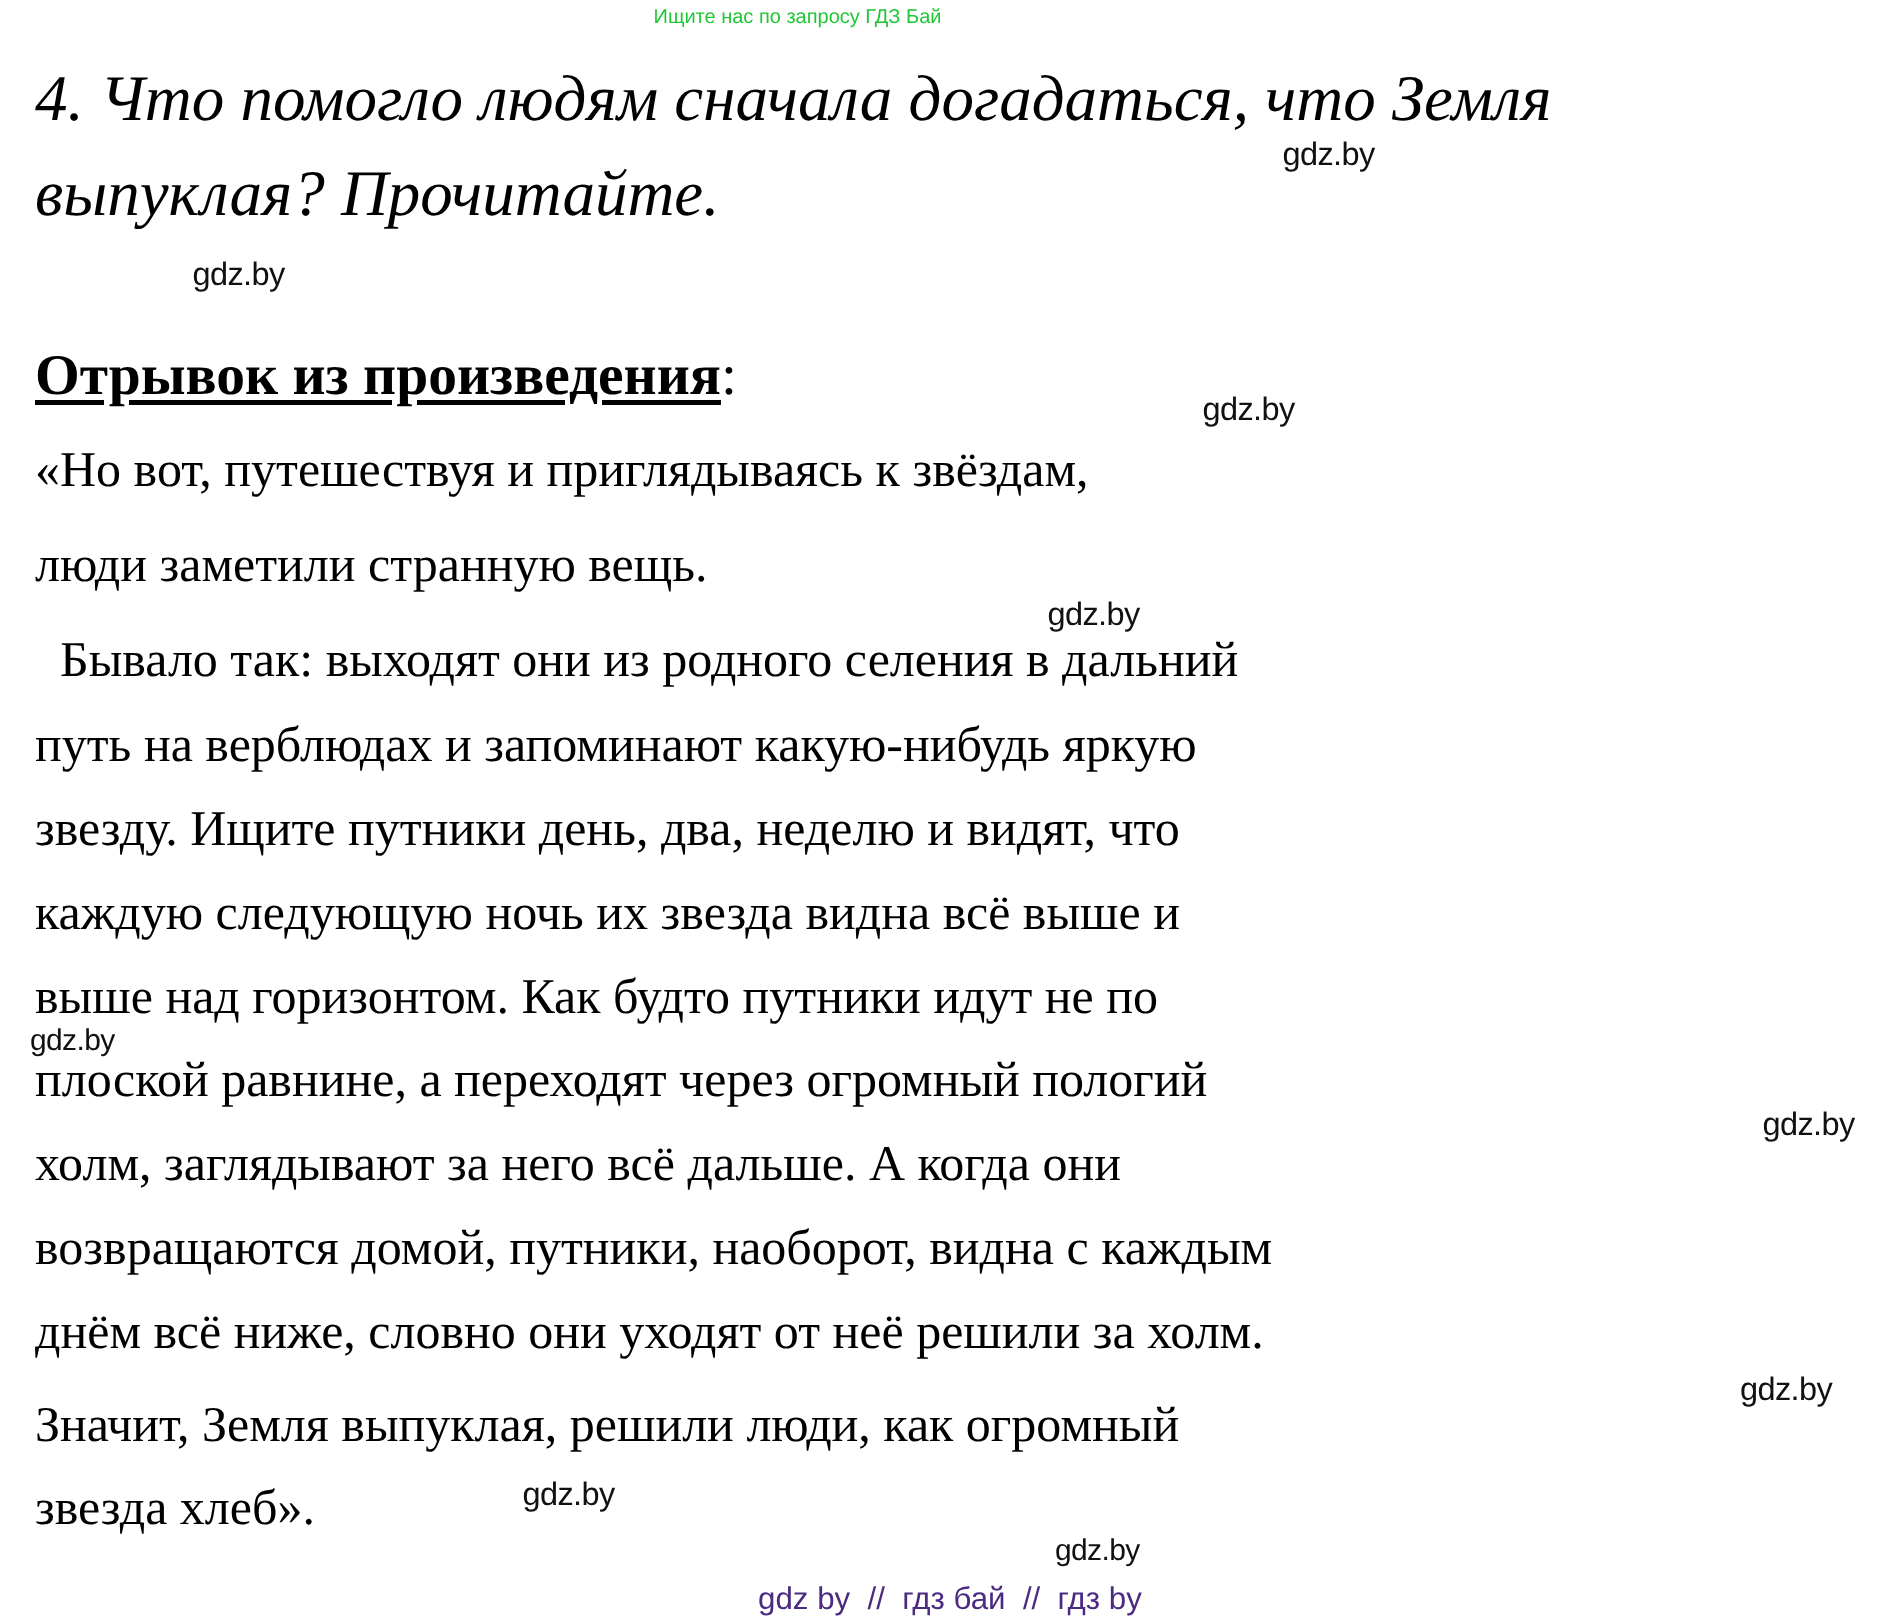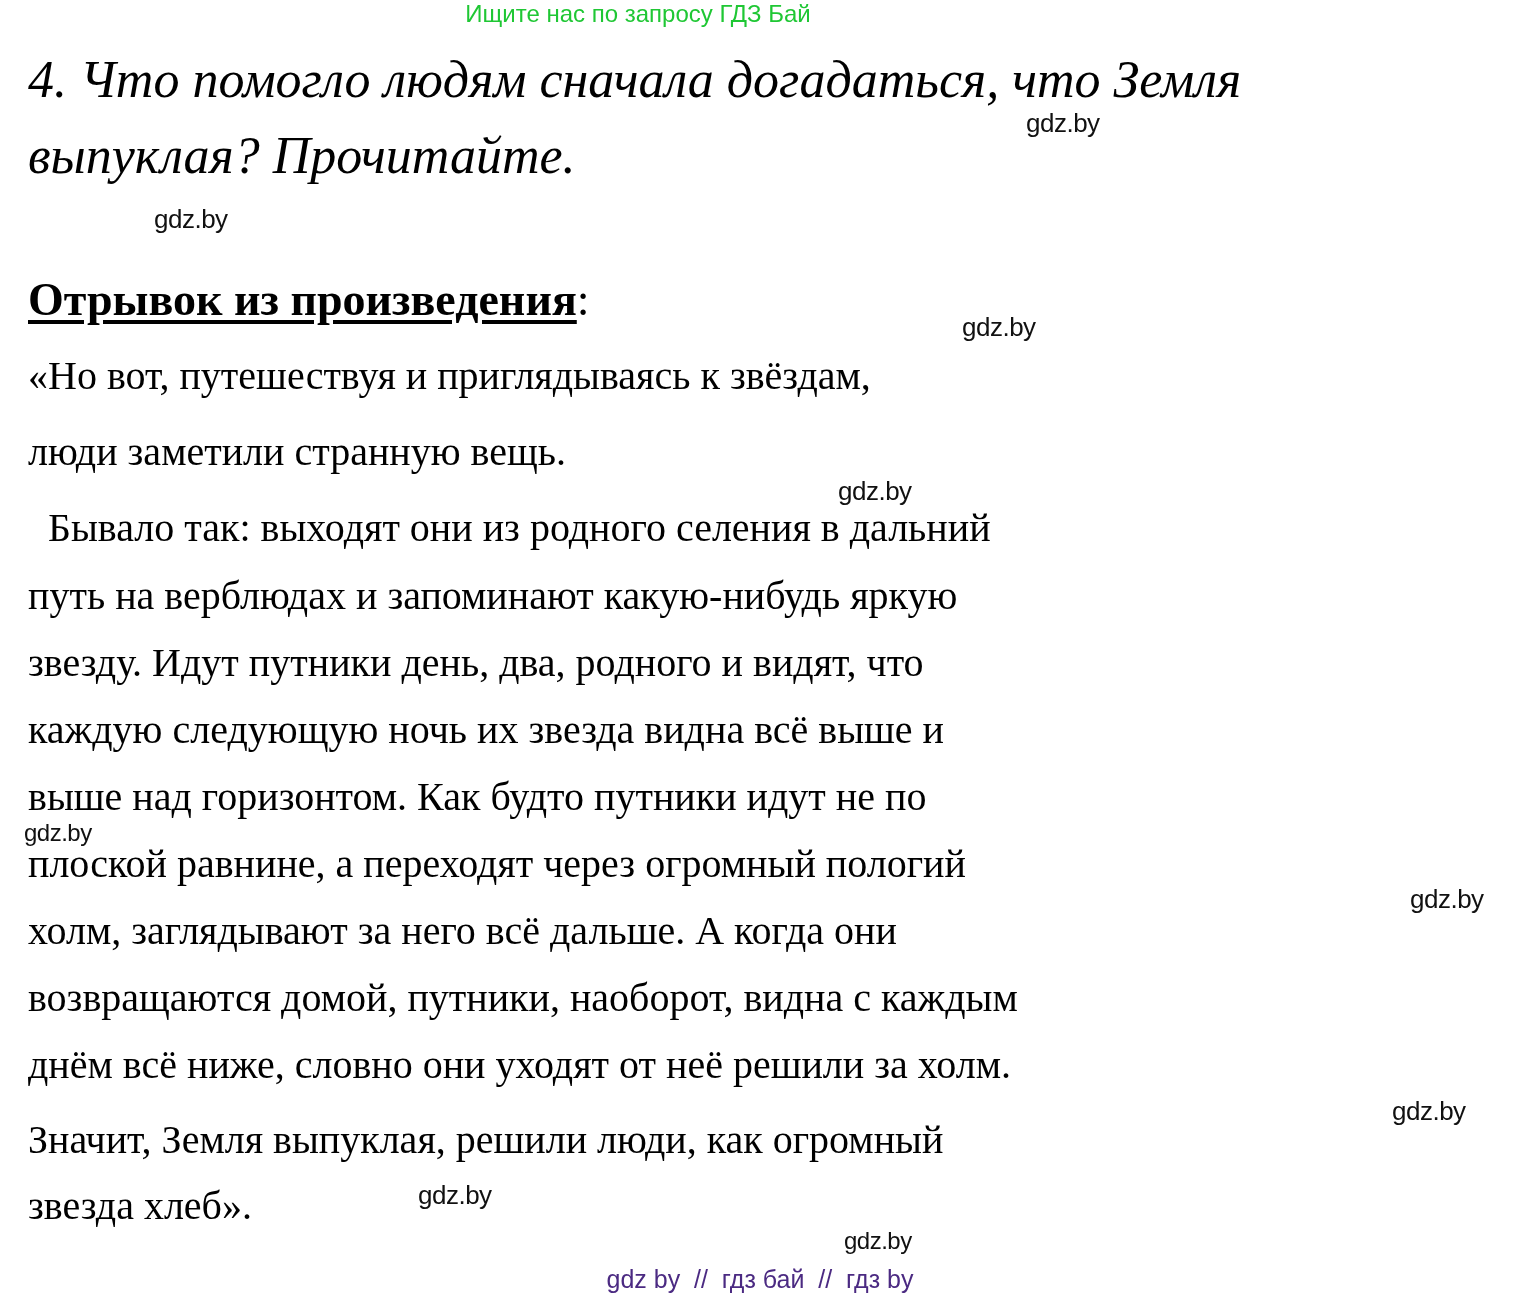--- a/index.html
+++ b/index.html
@@ -1,19 +1,19 @@
 <!DOCTYPE html>
 <html><head>
   <meta charset="utf-8">
   <style>
     html, body { margin: 0; padding: 0; background: #ffffff; }
     body { width: 1520px; height: 1298px; position: relative; overflow: hidden; }
     .top-banner {
       position: absolute; left: 0; top: 0; width: 1276px; text-align: center;
-      font-family: "Liberation Sans", sans-serif; font-size: 24px; color: #1fc734;
+      font-family: "Liberation Sans", sans-serif; font-size: 16px; color: #1fc734;
       line-height: 28px;
     }
     .heading {
       position: absolute; left: 28px; top: 42px; width: 1470px;
       font-family: "Liberation Serif", serif; font-weight: normal; font-style: italic;
       font-size: 52px; line-height: 76px; color: #000;
     }
     .section-title {
       position: absolute; left: 28px; top: 272px;
       font-family: "Liberation Serif", serif; font-size: 46px; line-height: 56px; color: #000;
@@ -46,21 +46,21 @@
 </div>
 
 <div class="section-title">
   <span class="u">Отрывок из произведения</span><span>:</span>
 </div>
 
 <div class="line" style="top:346px">«Но вот, путешествуя и приглядываясь к звёздам,</div>
 <div class="line" style="top:422px">люди заметили странную вещь.</div>
 <div class="line" style="top:498px; white-space:pre">  Бывало так: выходят они из родного селения в дальний</div>
 <div class="line" style="top:566px">путь на верблюдах и запоминают какую-нибудь яркую</div>
-<div class="line" style="top:633px">звезду. Идут путники день, два, родного и видят, что</div>
+<div class="line" style="top:633px">звезду. Ищите путники день, два, неделю и видят, что</div>
 <div class="line" style="top:700px">каждую следующую ночь их звезда видна всё выше и</div>
 <div class="line" style="top:767px">выше над горизонтом. Как будто путники идут не по</div>
 <div class="line" style="top:834px">плоской равнине, а переходят через огромный пологий</div>
 <div class="line" style="top:901px">холм, заглядывают за него всё дальше. А когда они</div>
 <div class="line" style="top:968px">возвращаются домой, путники, наоборот, видна с каждым</div>
 <div class="line" style="top:1035px">днём всё ниже, словно они уходят от неё решили за холм.</div>
 <div class="line" style="top:1110px">Значит, Земля выпуклая, решили люди, как огромный</div>
 <div class="line" style="top:1176px">звезда хлеб».</div>
 
 <div class="wm" style="left:1026px; top:108px">gdz.by</div>

